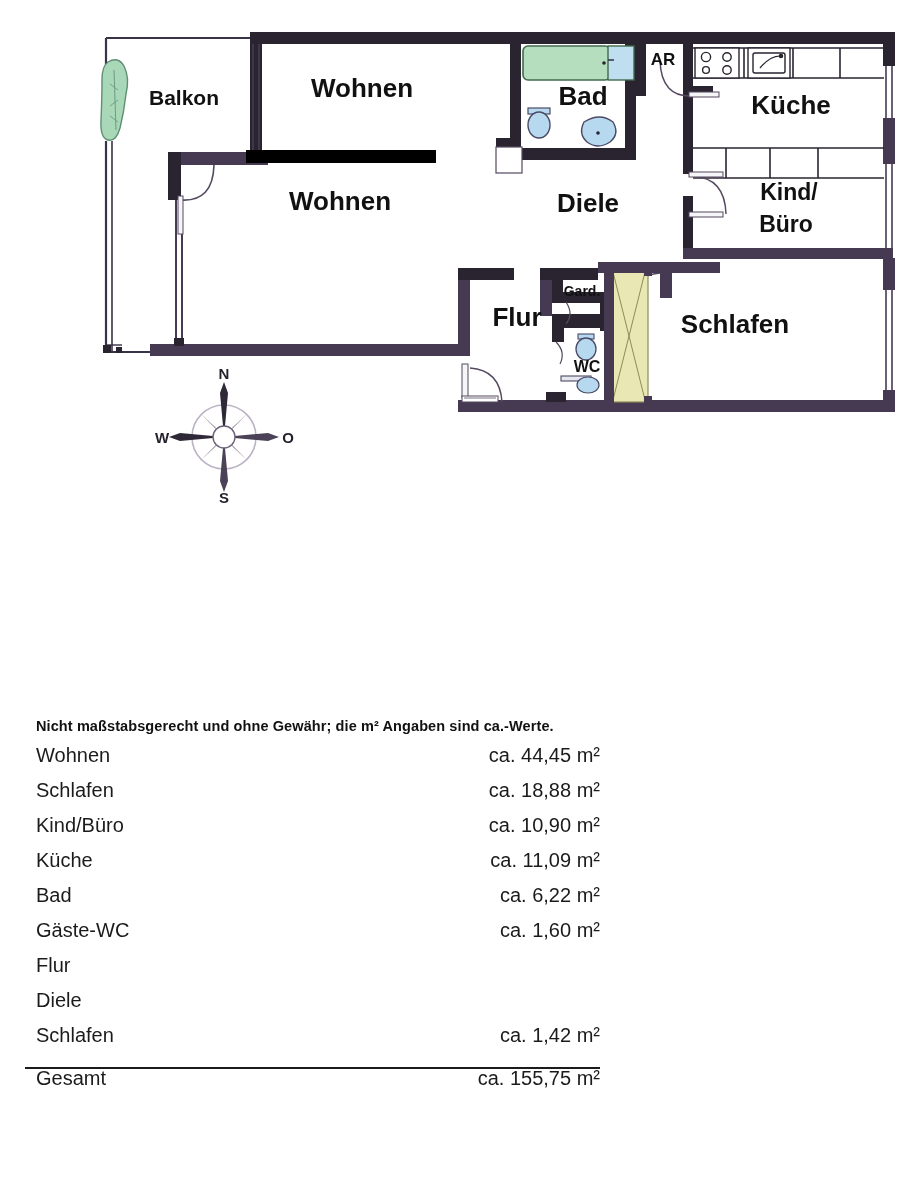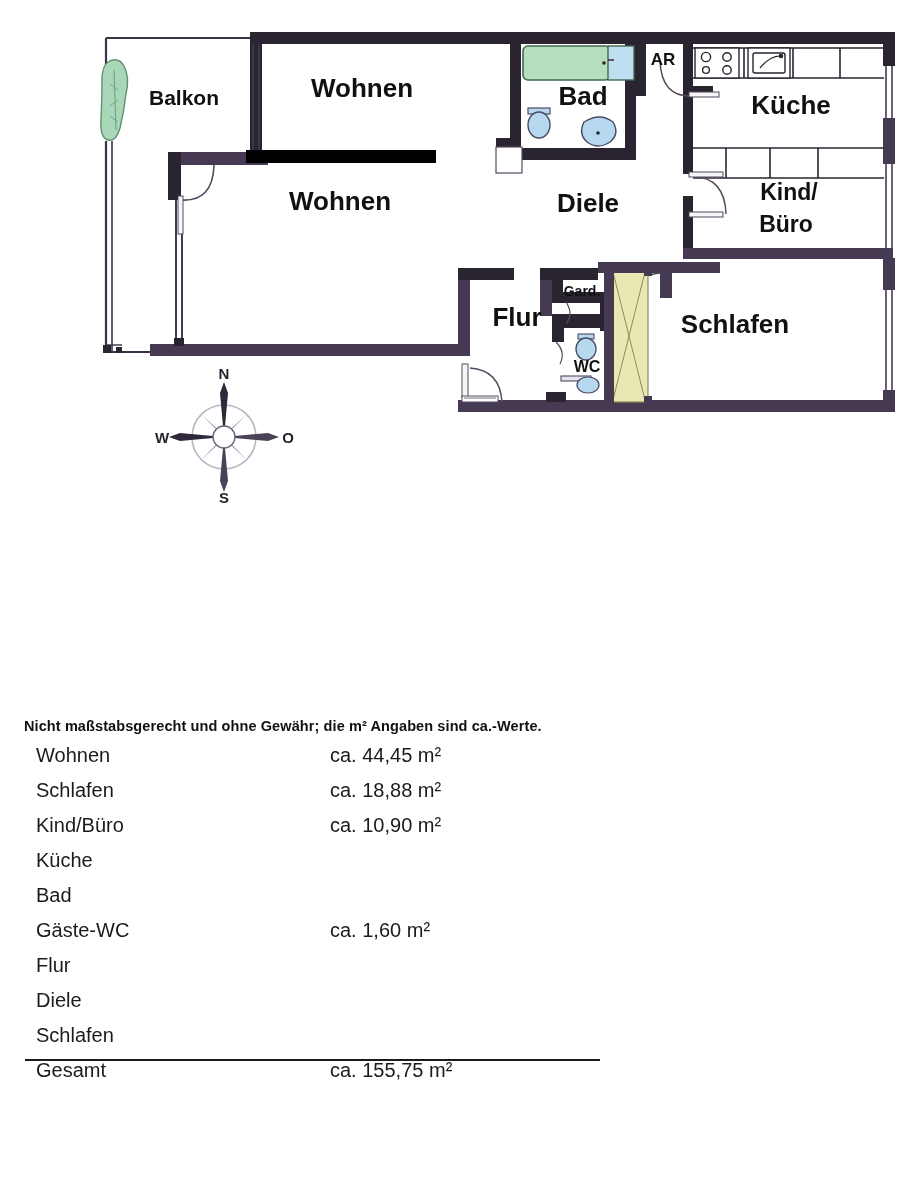--- a/index.html
+++ b/index.html
@@ -14,44 +14,45 @@
   .room-label{
     font-family:"Liberation Sans", sans-serif;
     font-weight:bold;fill:#111111;
     paint-order:stroke;
   }
   
   #schedule{
     position:absolute;left:0;top:700px;width:920px;
   }
   #schedule-note{
-    position:absolute;left:24px;top:18px;
+    position:absolute;left:36px;top:18px;
     font-size:14.5px;font-weight:bold;color:#111;
     letter-spacing:.1px;white-space:nowrap;
   }
   #schedule-rows{
     position:absolute;left:0;top:44px;width:920px;
   }
   .srow{
     position:relative;height:35px;
   }
   .srow .rname{
     position:absolute;left:36px;top:0;
     font-size:20px;color:#1b1b1b;white-space:nowrap;
   }
   .srow .rarea{
     position:absolute;left:330px;top:0;width:270px;
+    text-align:right;
     font-size:20px;color:#1b1b1b;white-space:nowrap;
   }
   .srow.total .rname,.srow.total .rarea{font-size:20px;}
   #total-rule{
     position:absolute;left:25px;top:0;width:575px;height:0;
     border-top:2px solid #1b1b1b;
   }
-  .srow.total{margin-top:0;}
+  .srow.total{margin-top:8px;}
 </style>
 </head>
 <body>
 
 <div id="plan-wrap">
 <svg id="plan-svg" width="920" height="560" viewBox="0 0 920 560" xmlns="http://www.w3.org/2000/svg">
 
   <g stroke="#3a3246" fill="none">
     <path d="M106 38 L106 131" stroke-width="2.2"></path>
     <path d="M106 141 L106 352" stroke-width="2.2"></path>
@@ -324,36 +325,39 @@
     <div class="srow">
       <span class="rname">Schlafen</span>
       <span class="rarea">ca. 18,88 m²</span>
     </div>
     <div class="srow">
       <span class="rname">Kind/Büro</span>
       <span class="rarea">ca. 10,90 m²</span>
     </div>
     <div class="srow">
       <span class="rname">Küche</span>
+      <span class="rarea">ca. 11,09 m²</span>
     </div>
     <div class="srow">
       <span class="rname">Bad</span>
+      <span class="rarea">ca. 6,22 m²</span>
     </div>
     <div class="srow">
       <span class="rname">Gäste-WC</span>
       <span class="rarea">ca. 1,60 m²</span>
     </div>
     <div class="srow">
       <span class="rname">Flur</span>
     </div>
     <div class="srow">
       <span class="rname">Diele</span>
     </div>
     <div class="srow">
       <span class="rname">Schlafen</span>
+      <span class="rarea">ca. 1,42 m²</span>
     </div>
 
     <div class="srow total">
       <div id="total-rule"></div>
       <span class="rname">Gesamt</span>
       <span class="rarea">ca. 155,75 m²</span>
     </div>
 
   </div>
 </div>

